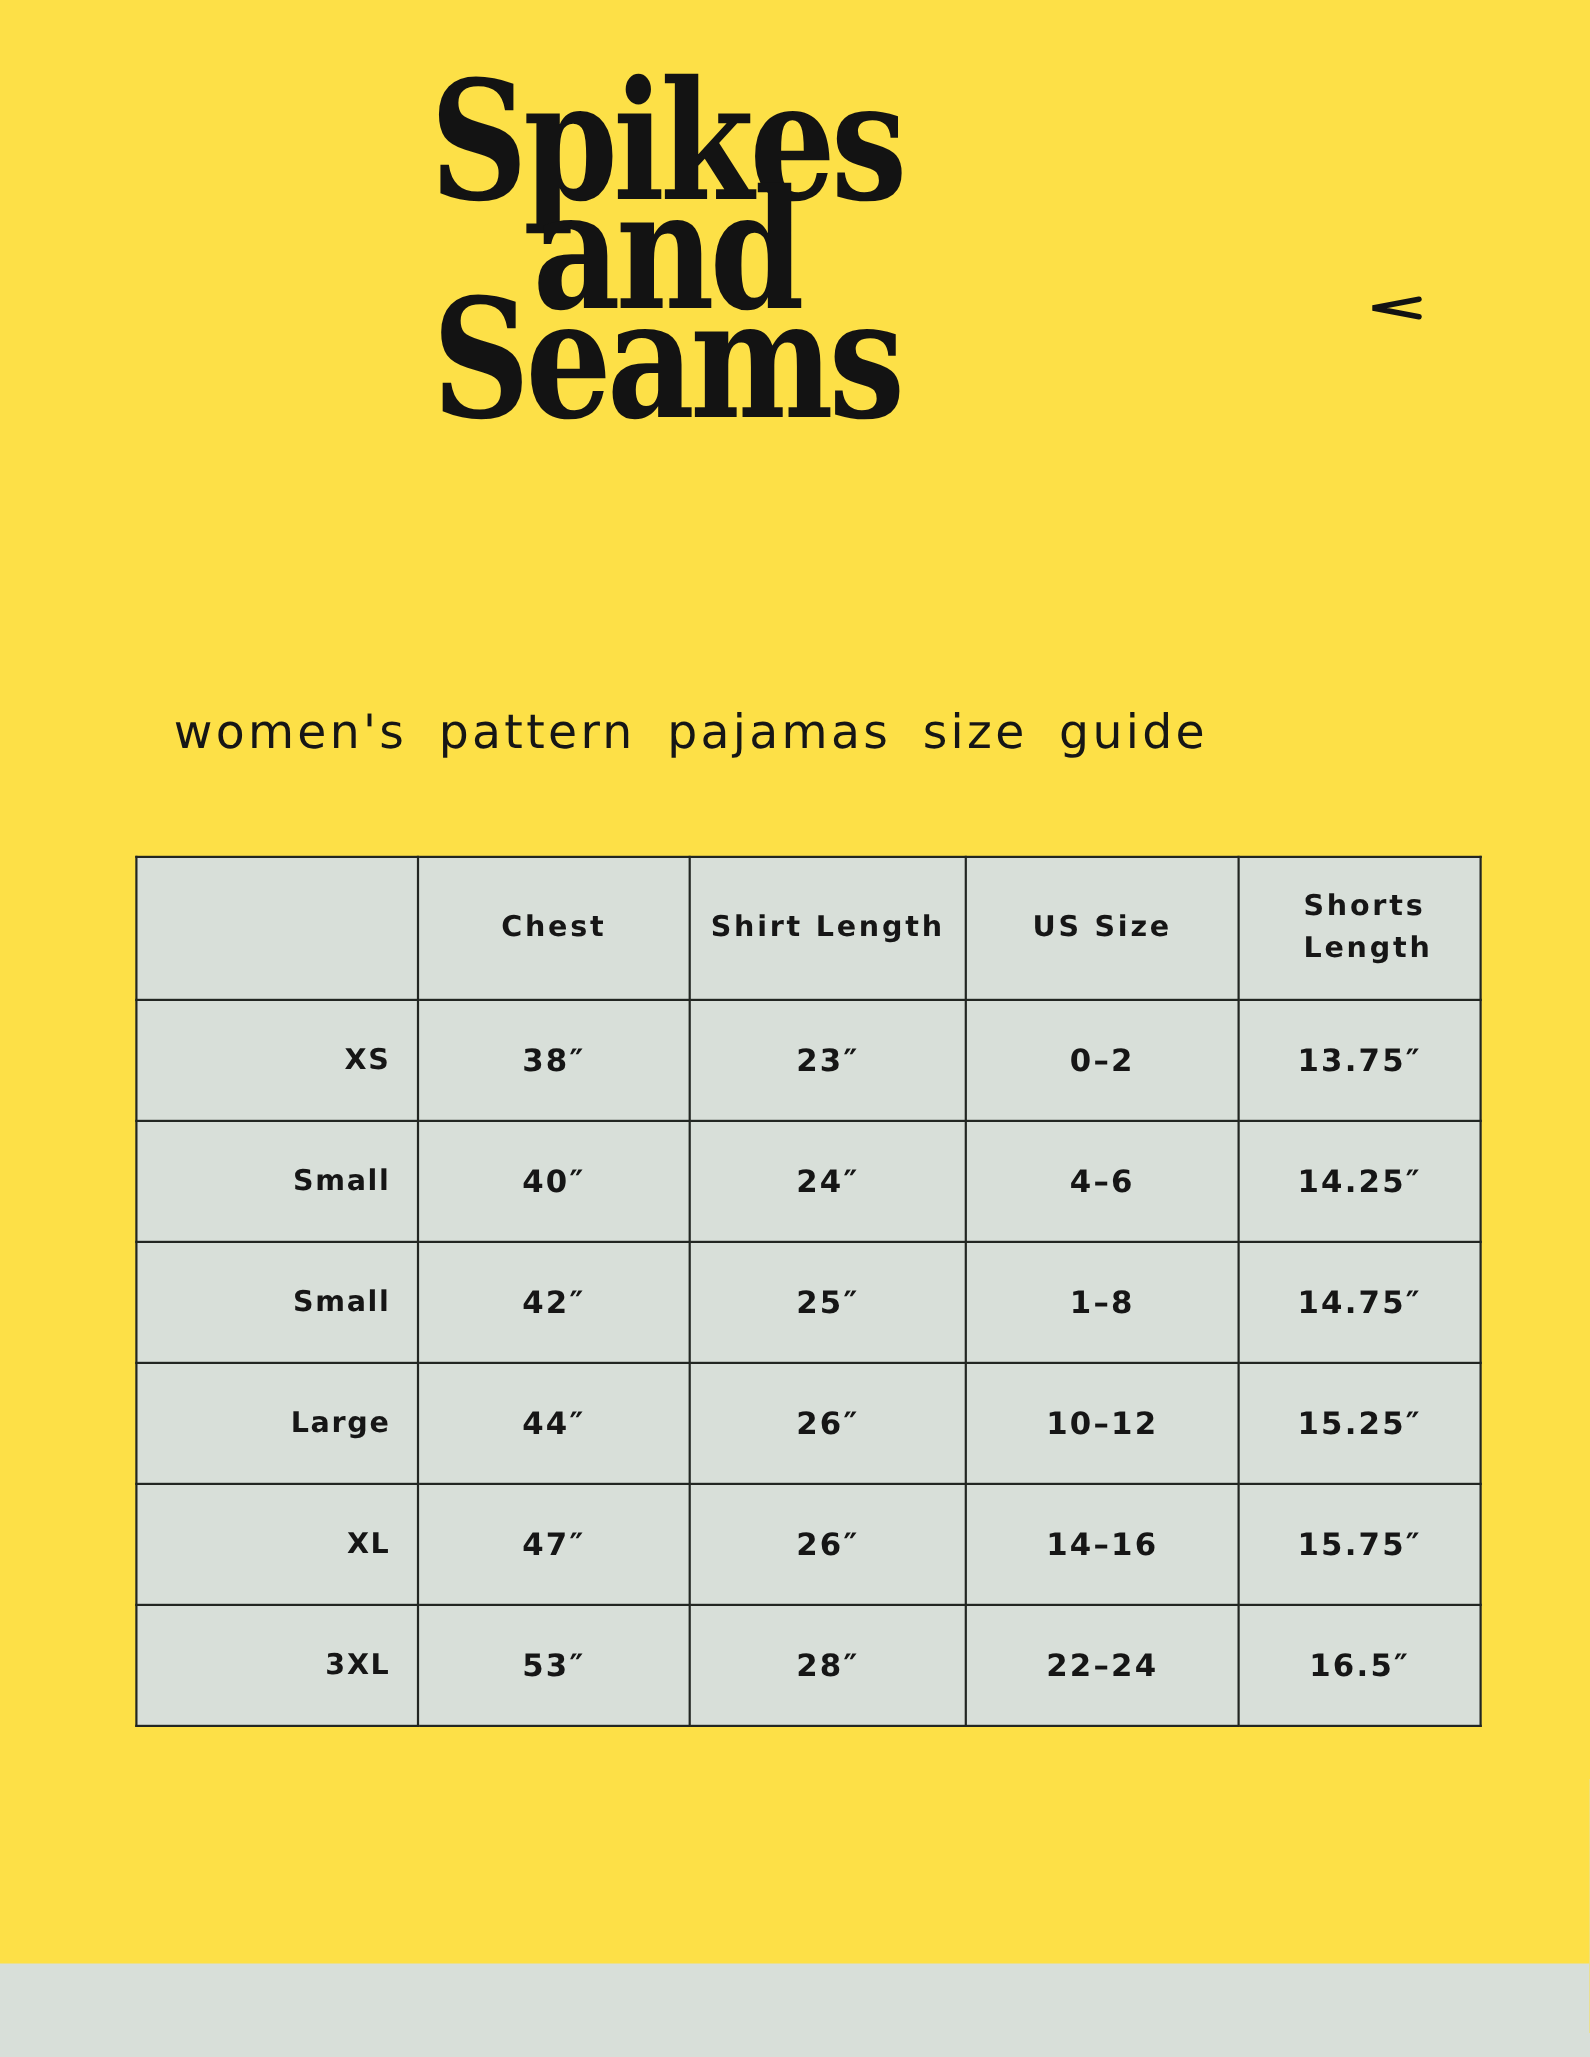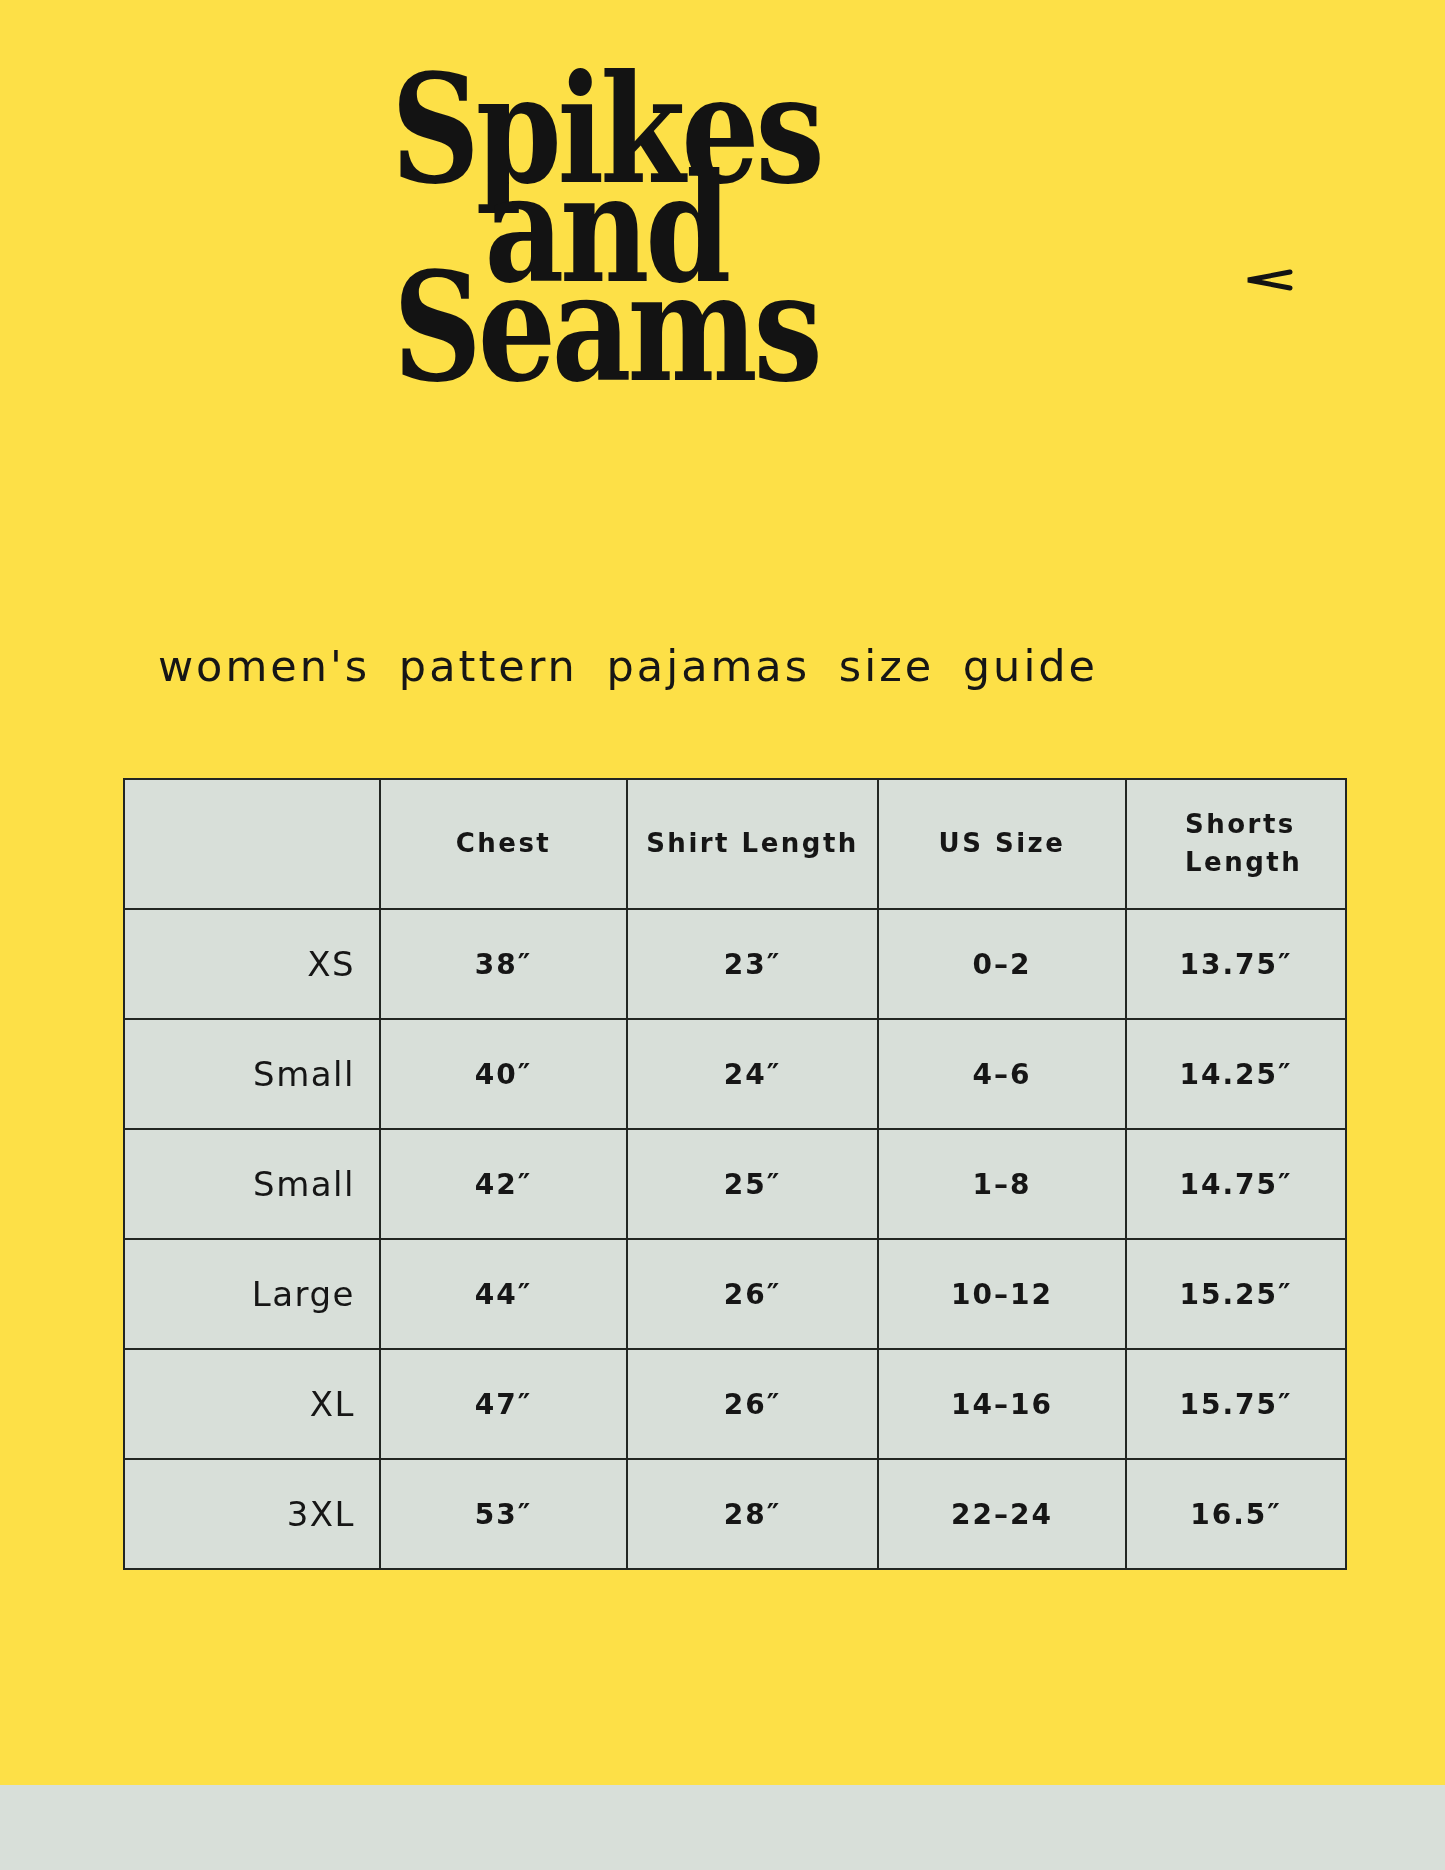--- a/index.html
+++ b/index.html
@@ -94,22 +94,22 @@
     padding: 0 58px;
   }
   .size-table td {
     font-size: 28px;
     font-weight: bold;
     letter-spacing: 2px;
   }
   .size-table td.size-label {
     text-align: right;
     padding-right: 24px;
-    font-weight: normal;
-    font-size: 34px;
+    font-weight: bold;
+    font-size: 26px;
     letter-spacing: 1.5px;
   }
 </style>
 </head>
 <body>
 
 <div class="page">
 
   <header class="logo">
     <span class="logo-line">Spikes</span>

